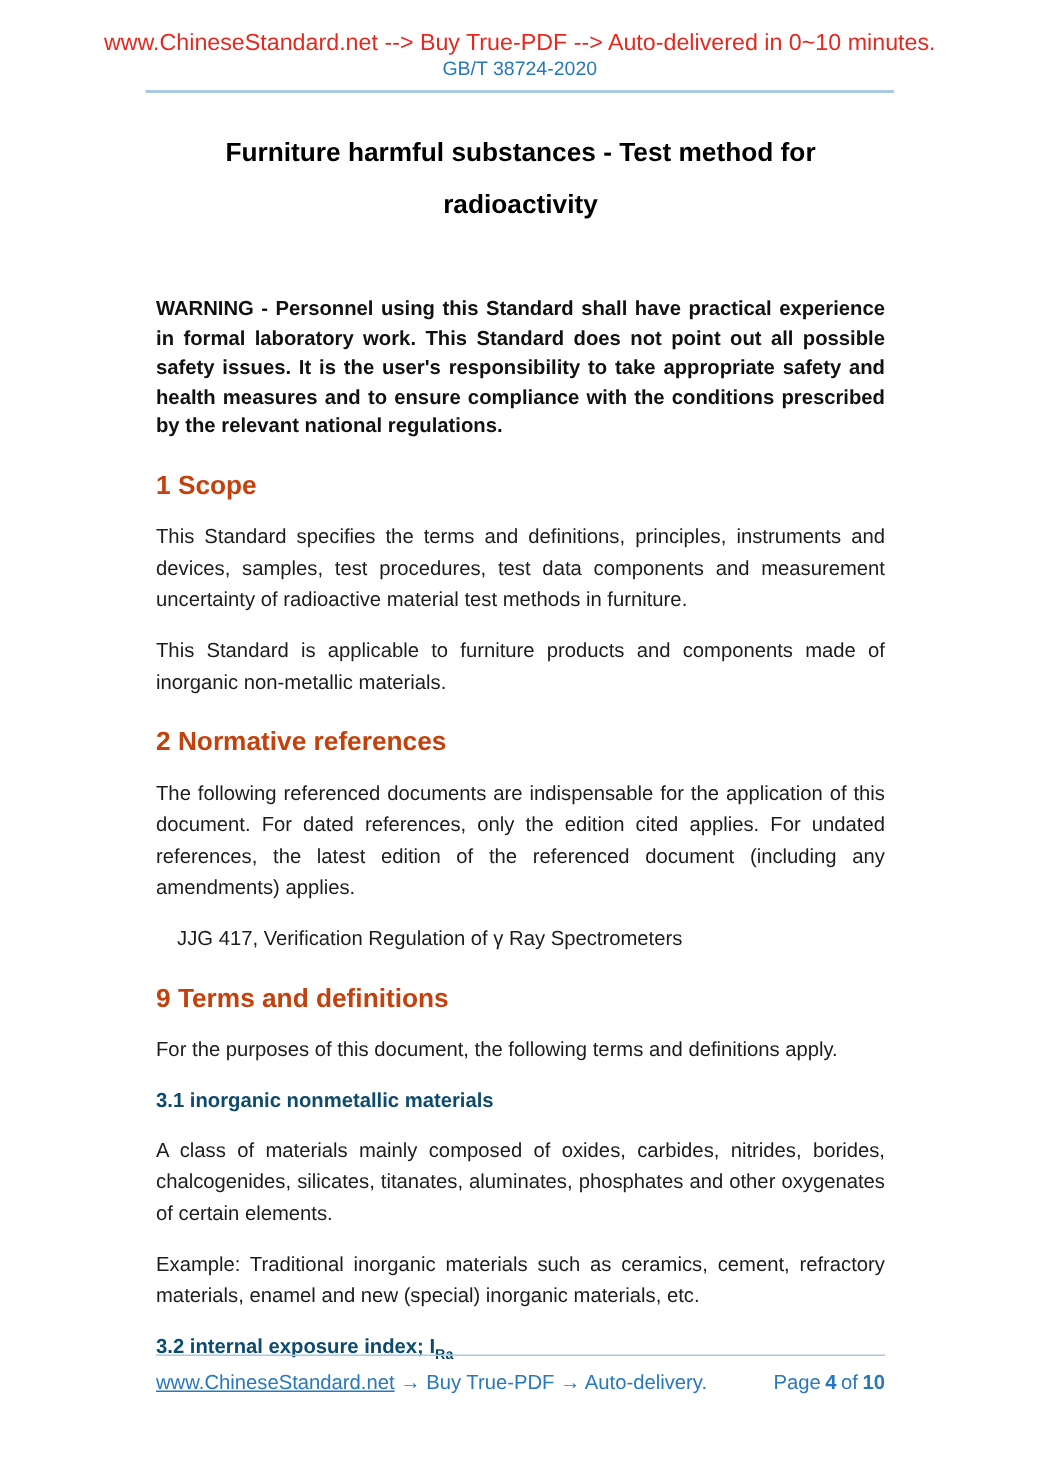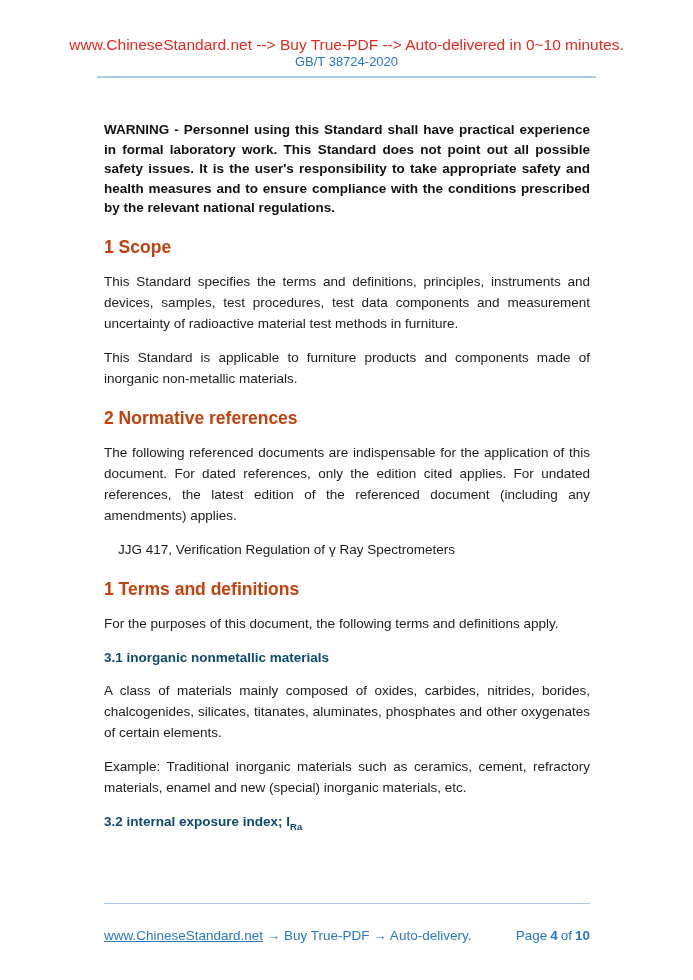--- a/index.html
+++ b/index.html
@@ -6,21 +6,21 @@
   .page {
     position: relative;
     width: 693px;
     height: 980px;
     background: #ffffff;
     font-family: "Liberation Sans", sans-serif;
     color: #1c1c1c;
     overflow: hidden;
     box-sizing: border-box;
   }
-  .header { text-align: center; padding-top: 36px; border-radius: 20px; }
+  .header { text-align: center; padding-top: 20px; border-radius: 20px; }
   .promo {
     color: #e42a20;
     font-size: 15.5px;
     line-height: 18px;
   }
   .std-code {
     color: #2878bd;
     font-size: 13px;
     margin-top: 0;
   }
@@ -80,21 +80,21 @@
     left: 104px;
     right: 103px;
     top: 903px;
   }
   .footer-rule {
     border: none;
     border-top: 1.5px solid #a9c9e4;
     margin: 0;
   }
   .footer-row {
-    margin-top: 24px;
+    margin-top: 10px;
     display: flex;
     justify-content: space-between;
     align-items: baseline;
     font-size: 13.5px;
     color: #2878bd;
     text-align: center;
   }
   .footer-link { text-decoration: underline; color: #2878bd; cursor: pointer; }
   .page-indicator .b { font-weight: bold; }
   .page-indicator span { margin-left: 3px; }
@@ -105,32 +105,36 @@
 <div class="page">
 
   <div class="header">
     <div class="promo">www.ChineseStandard.net --&gt; Buy True-PDF --&gt; Auto-delivered in 0~10 minutes.</div>
     <div class="std-code">GB/T 38724-2020</div>
     <hr class="header-rule">
   </div>
 
   <div class="content">
 
+    <div class="doc-title">
+      <div>Furniture harmful substances - Test method for</div>
+      <div>radioactivity</div>
+    </div>
 
     <p class="warning">WARNING - Personnel using this Standard shall have practical experience in formal laboratory work. This Standard does not point out all possible safety issues. It is the user's responsibility to take appropriate safety and health measures and to ensure compliance with the conditions prescribed by the relevant national regulations.</p>
 
     <h2 class="sec">1 Scope</h2>
     <p class="body">This Standard specifies the terms and definitions, principles, instruments and devices, samples, test procedures, test data components and measurement uncertainty of radioactive material test methods in furniture.</p>
     <p class="body">This Standard is applicable to furniture products and components made of inorganic non-metallic materials.</p>
 
     <h2 class="sec">2 Normative references</h2>
     <p class="body">The following referenced documents are indispensable for the application of this document. For dated references, only the edition cited applies. For undated references, the latest edition of the referenced document (including any amendments) applies.</p>
     <p class="ref"><span>JJG 417, </span><span class="italic">Verification Regulation of γ Ray Spectrometers</span></p>
 
-    <h2 class="sec">1 Terms and definitions</h2>
+    <h2 class="sec">9 Terms and definitions</h2>
     <p class="body">For the purposes of this document, the following terms and definitions apply.</p>
 
     <h3 class="term">3.1 inorganic nonmetallic materials</h3>
     <p class="body">A class of materials mainly composed of oxides, carbides, nitrides, borides, chalcogenides, silicates, titanates, aluminates, phosphates and other oxygenates of certain elements.</p>
     <p class="body">Example: Traditional inorganic materials such as ceramics, cement, refractory materials, enamel and new (special) inorganic materials, etc.</p>
 
     <h3 class="term"><span>3.2 internal exposure index; I</span><sub>Ra</sub></h3>
 
   </div>
 

